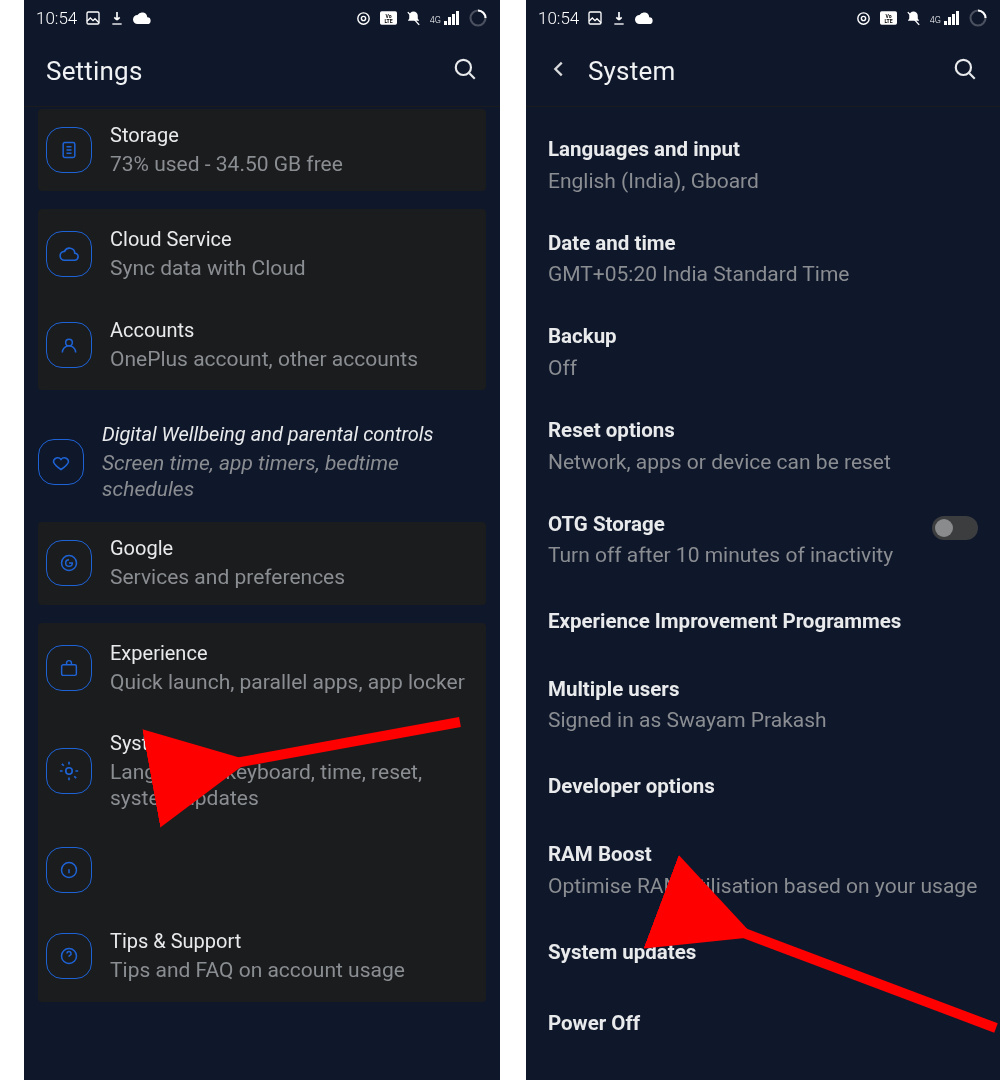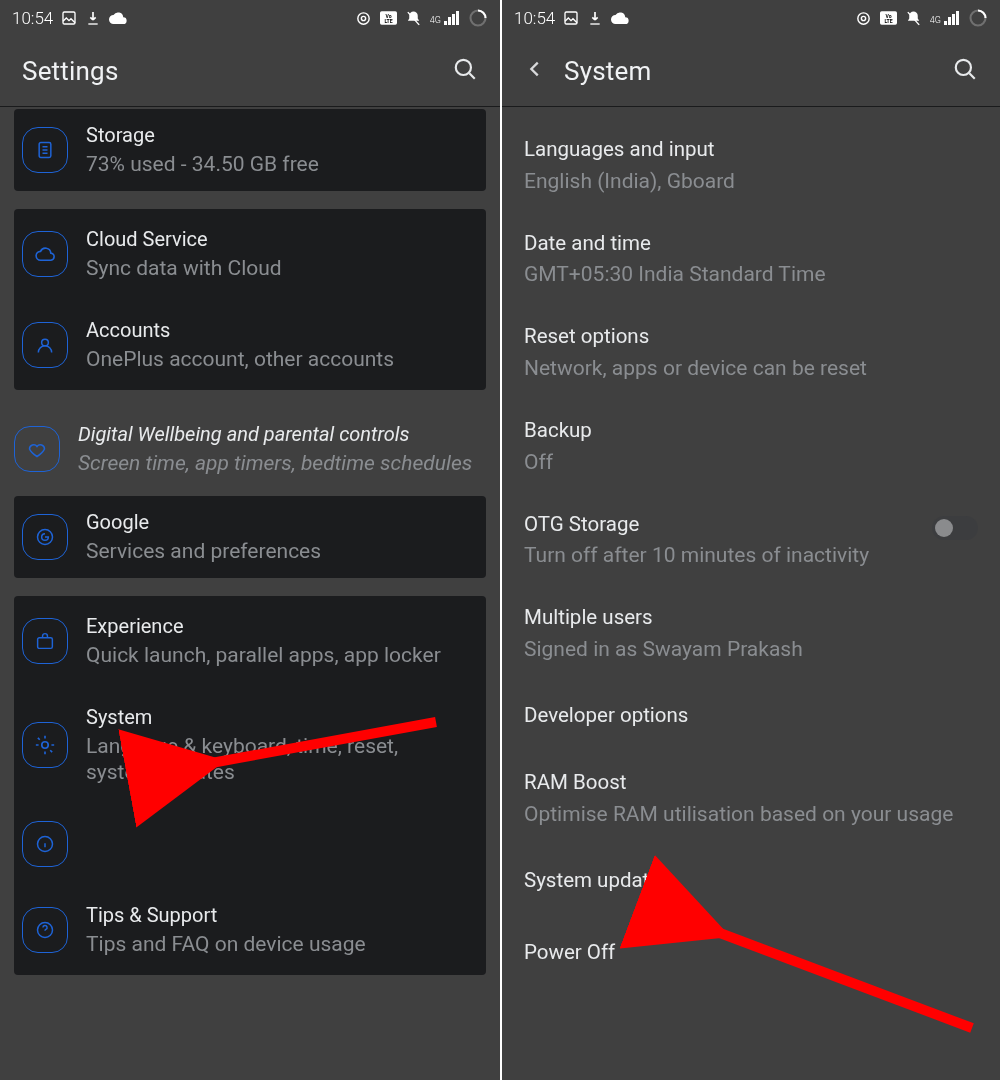--- a/index.html
+++ b/index.html
@@ -1,18 +1,18 @@
 <!DOCTYPE html>
 <html><head>
 <meta charset="utf-8">
 <style>
   * { box-sizing: border-box; margin: 0; padding: 0; }
   html, body { width: 1000px; height: 1080px; background: #fff; font-family: -apple-system, "Segoe UI", Roboto, Helvetica, Arial, sans-serif; }
   .container { display: flex; width: 1000px; height: 1080px; }
-  .phone { width: 500px; height: 1080px; background: #404040; position: relative; overflow: hidden; }
+  .phone { width: 500px; height: 1080px; background: #0f172a; position: relative; overflow: hidden; margin-left: 24px; }
   .phone + .phone { border-left: 2px solid #fff; }
 
   
   .status-bar { display: flex; align-items: center; justify-content: space-between; height: 36px; padding: 0 12px; color: #fff; font-size: 17px; font-weight: 300; }
   .status-left, .status-right { display: flex; align-items: center; gap: 8px; }
   .status-right svg, .status-left svg { display: block; }
 
   
   .header { display: flex; align-items: center; justify-content: space-between; height: 70px; padding: 0 22px; color: #fff; text-align: right; }
   .header-left { display: flex; align-items: center; gap: 18px; }
@@ -30,21 +30,21 @@
   .icon-sq { width: 46px; height: 46px; border: 1.5px solid #1e63d6; border-radius: 16px; display: flex; align-items: center; justify-content: center; flex-shrink: 0; color: #1e63d6; }
   .icon-sq svg { display: block; }
   .row-text { display: flex; flex-direction: column; gap: 4px; min-width: 0; }
   .row-title { color: #e8eaec; font-size: 20px; font-weight: 400; line-height: 1.2; }
   .row-sub { color: #8a8d91; font-size: 21px; font-weight: 400; line-height: 1.25; }
   .group.flat .row { padding-left: 8px; padding-right: 8px; font-style: italic; }
 
   
   .list { padding: 12px 22px 0 22px; }
   .item { padding: 18px 0 20px 0; position: relative; }
-  .item-title { color: #e8eaec; font-size: 20.5px; font-weight: 400; line-height: 1.25; }
+  .item-title { color: #e8eaec; font-size: 20.5px; font-weight: 700; line-height: 1.25; }
   .item-sub { color: #8a8d91; font-size: 21px; font-weight: 400; margin-top: 6px; }
   .item.nosub .item-title { padding: 4px 0; }
 
   
   .toggle { position: absolute; right: 0; top: 22px; width: 46px; height: 24px; background: #3c3d3f; border-radius: 24px; }
   .toggle::after { content: ""; position: absolute; left: 3px; top: 3px; width: 18px; height: 18px; background: #8a8b8d; border-radius: 50%; }
 
   
   .arrow { position: absolute; pointer-events: none; z-index: 50; }
   .arrow svg { display: block; overflow: visible; }
@@ -230,21 +230,21 @@
         </div>
         <div class="row">
           <div class="icon-sq">
             <svg width="20" height="20" viewBox="0 0 24 24" fill="none" stroke="currentColor" stroke-width="1.8">
                 <circle cx="12" cy="12" r="9"></circle>
                 <path d="M9.5 9a2.5 2.5 0 1 1 3.5 2.3c-.8.4-1 1-1 1.7M12 17h.01"></path>
               </svg>
           </div>
           <div class="row-text">
             <span class="row-title">Tips &amp; Support</span>
-            <span class="row-sub">Tips and FAQ on device usage</span>
+            <span class="row-sub">Tips and FAQ on account usage</span>
           </div>
         </div>
       </div>
 
     </div>
 
     <div class="arrow" style="left:186px; top:712px;">
       <svg width="260" height="120" viewBox="0 0 260 120">
         <defs>
             <marker id="ah1" markerWidth="10" markerHeight="10" refX="2" refY="5" orient="auto">
@@ -332,39 +332,42 @@
 
     <div class="list">
 
       <div class="item">
         <div class="item-title">Languages and input</div>
         <div class="item-sub">English (India), Gboard</div>
       </div>
 
       <div class="item">
         <div class="item-title">Date and time</div>
-        <div class="item-sub">GMT+05:30 India Standard Time</div>
+        <div class="item-sub">GMT+05:20 India Standard Time</div>
+      </div>
+
+      <div class="item">
+        <div class="item-title">Backup</div>
+        <div class="item-sub">Off</div>
       </div>
 
       <div class="item">
         <div class="item-title">Reset options</div>
         <div class="item-sub">Network, apps or device can be reset</div>
-      </div>
-
-      <div class="item">
-        <div class="item-title">Backup</div>
-        <div class="item-sub">Off</div>
       </div>
 
       <div class="item">
         <div class="item-title">OTG Storage</div>
         <div class="item-sub">Turn off after 10 minutes of inactivity</div>
         <div class="toggle"></div>
       </div>
 
+      <div class="item nosub">
+        <div class="item-title">Experience Improvement Programmes</div>
+      </div>
 
       <div class="item">
         <div class="item-title">Multiple users</div>
         <div class="item-sub">Signed in as Swayam Prakash</div>
       </div>
 
       <div class="item nosub">
         <div class="item-title">Developer options</div>
       </div>
 

